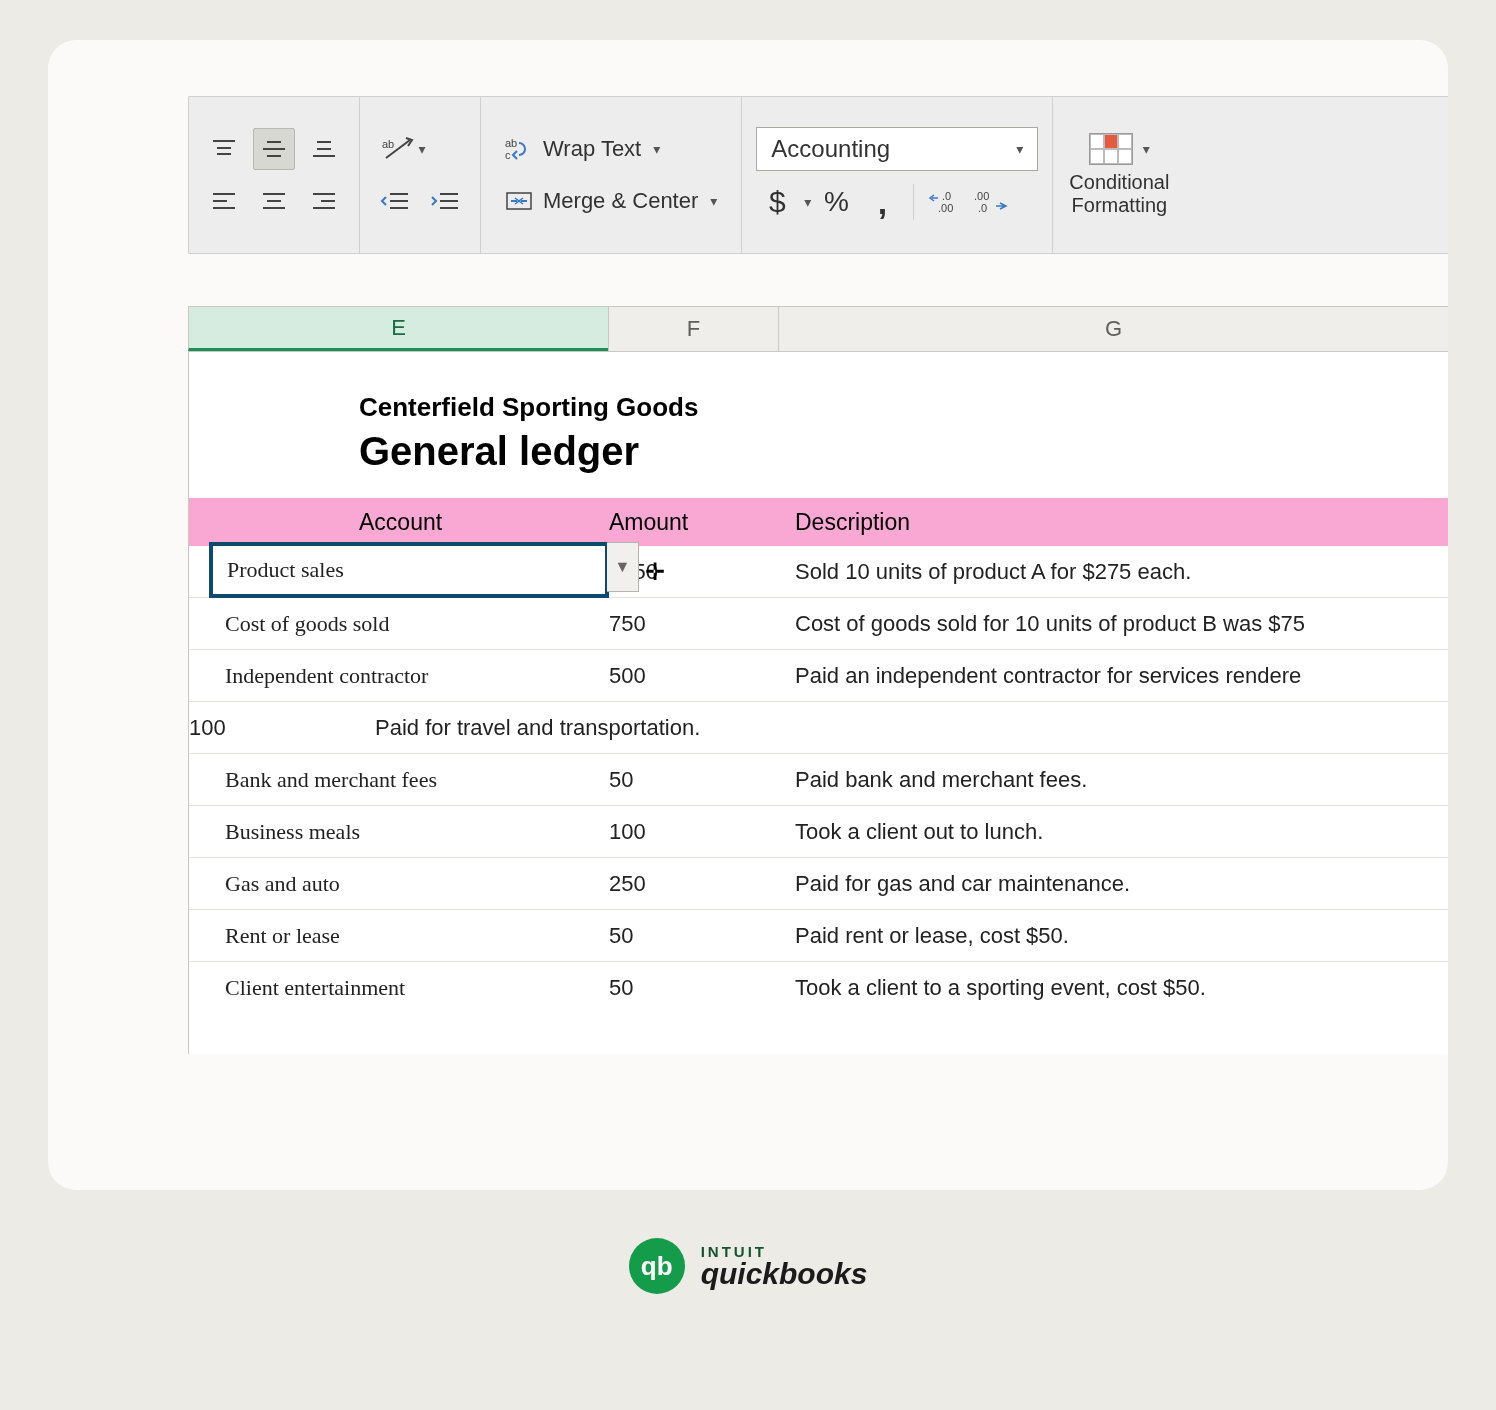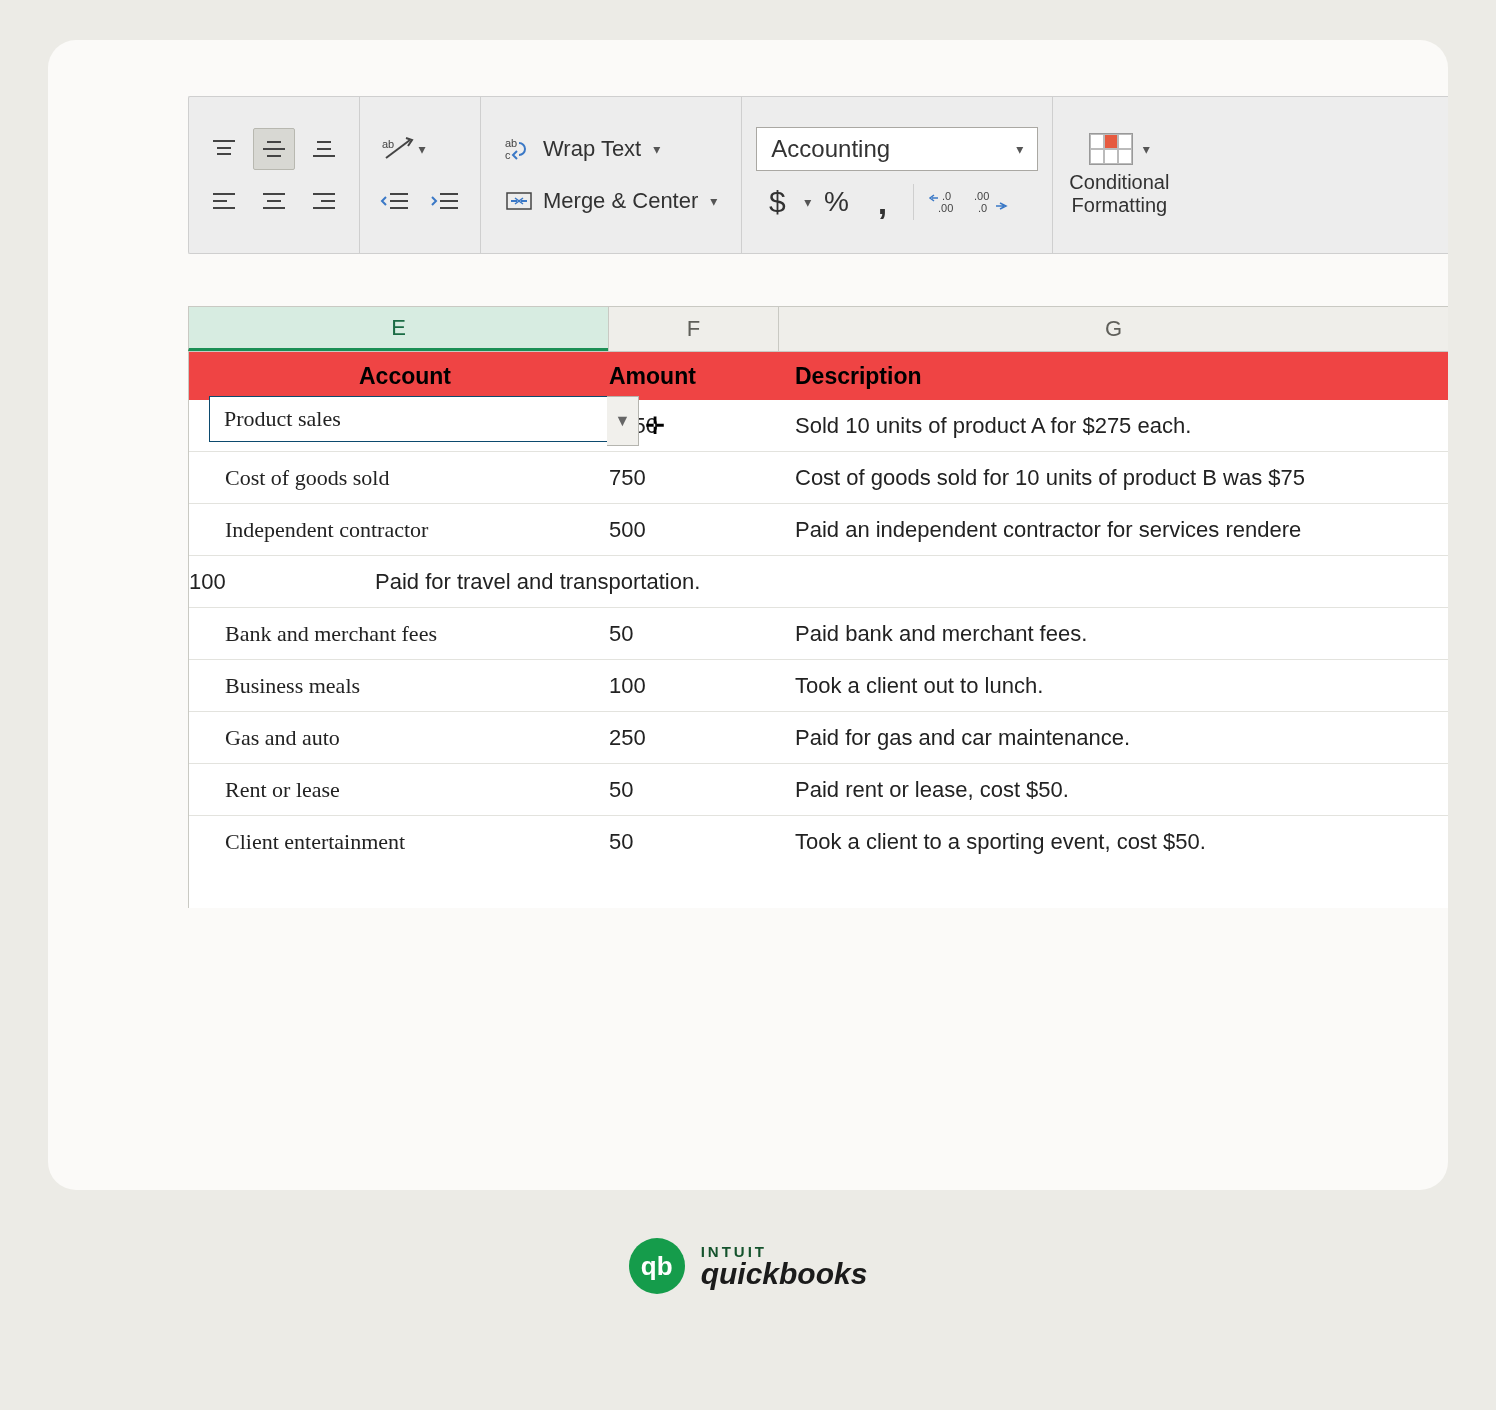--- a/index.html
+++ b/index.html
@@ -92,45 +92,45 @@
   .sheet {
     margin-left: 140px;
     background: #fff;
     border-left: 1px solid #c9c9c3;
     padding-bottom: 40px;
   }
   .titles { padding: 40px 0 24px 170px; }
   .company { font-size: 26px; font-weight: 700; }
   .ledger  { font-size: 40px; font-weight: 800; margin-top: 6px; }
   .thead {
-    background: #ef4444;
+    background: #f9a8d4;
     height: 48px;
     display: flex;
     align-items: center;
-    font-size: 23px; font-weight: 700; color: #000;
+    font-size: 23px; font-weight: 400; color: #000;
   }
   .thead .c1 { width: 420px; padding-left: 170px; }
   .thead .c2 { width: 160px; }
   .thead .c3 { flex: 1; padding-left: 26px; }
   .rows .r {
     height: 52px; display: flex; align-items:center;
     border-bottom: 1px solid #e3e3de; font-size: 22px; color: #222;
   }
   .rows .r:last-child { border-bottom: none; }
   .rows .c1 { width: 420px; padding-left: 36px; font-family: Liberation Serif, serif; }
   .rows .c2 { width: 160px; text-align: left; padding-right: 26px; }
   .rows .c3 { flex: 1; padding-left: 26px; white-space: nowrap; overflow: hidden; }
   .sel-cell {
     position: relative;
   }
   .sel-cell .box {
     position: absolute; left: 20px; top: -4px;
-    width: 400px; height: 46px;
+    width: 400px; height: 56px;
     background: #fff;
-    border: 1px solid #0c4a6e;
+    border: 4px solid #0c4a6e;
     display: flex; align-items: center;
     padding: 0 14px; font-size: 22px;
   }
   .sel-cell .dd {
     position: absolute; left: 418px; top: -4px; width: 32px; height: 50px;
     border: 1px solid #b5b5af; border-left: none;
     display:flex; align-items:center; justify-content:center;
     background:#f1f0ec; font-size:16px;color:#666; cursor:pointer;
   }
   .sel-cell .cursor {
@@ -310,20 +310,24 @@
     </div>
     <div class="colh" style="width:170px">
       <span>F</span>
     </div>
     <div class="colh" style="flex:1">
       <span>G</span>
     </div>
   </div>
 
   <div class="sheet">
+    <div class="titles">
+      <div class="company">Centerfield Sporting Goods</div>
+      <div class="ledger">General ledger</div>
+    </div>
 
     <div class="thead">
       <div class="c1">Account</div>
       <div class="c2">Amount</div>
       <div class="c3">Description</div>
     </div>
 
     <div class="rows">
       <div class="r sel-cell">
         <div class="c1">

